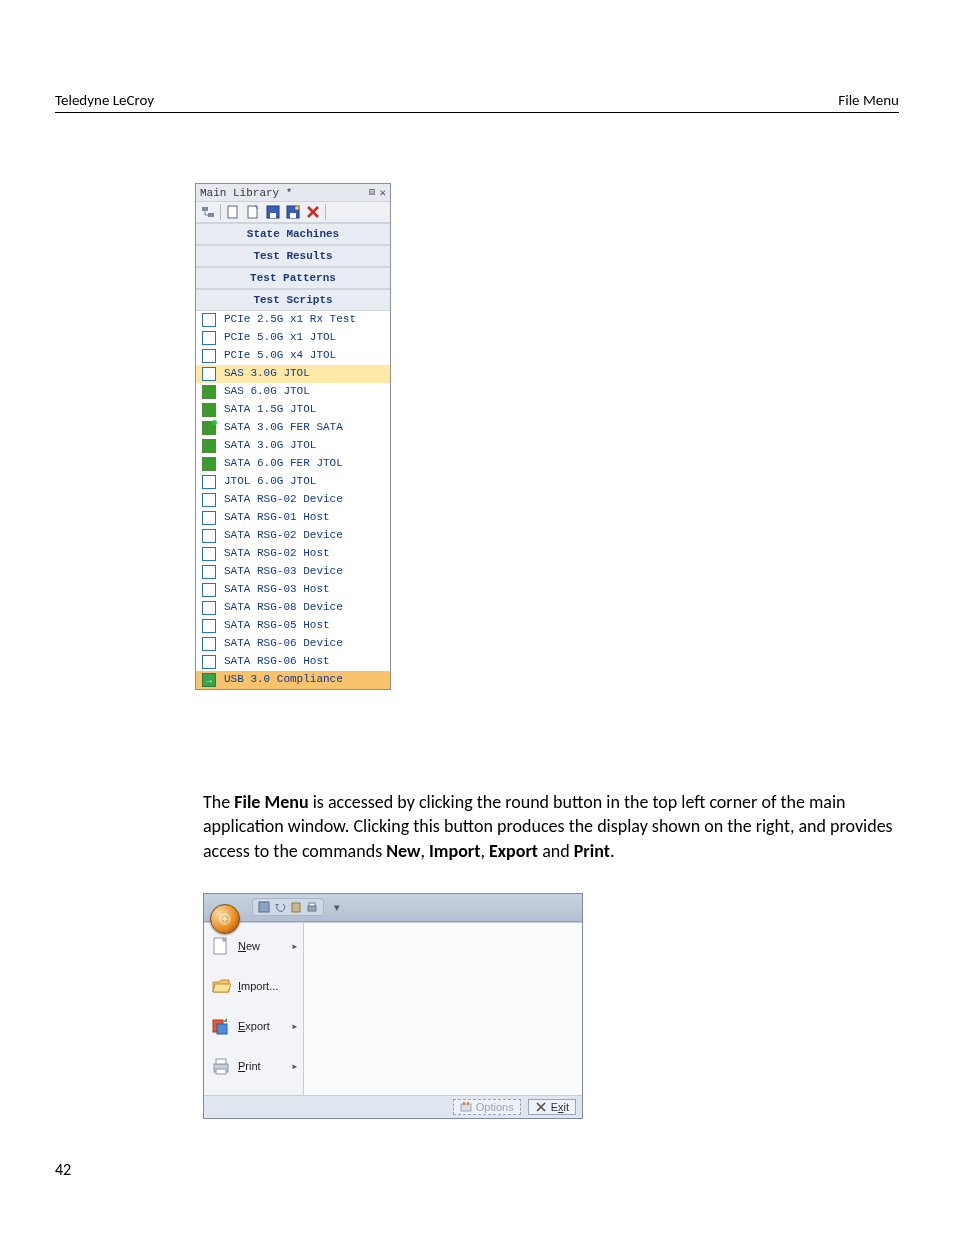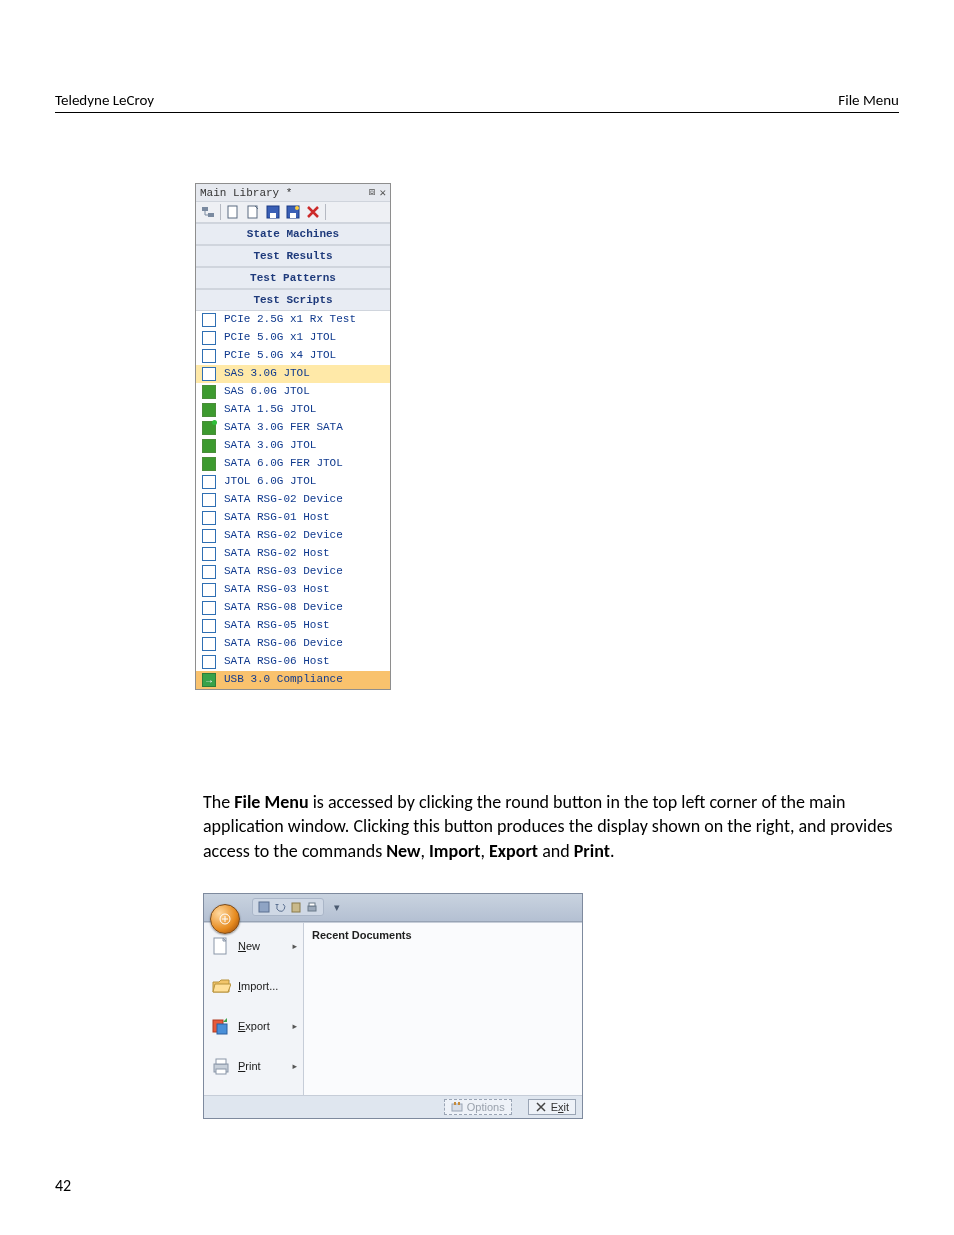--- a/index.html
+++ b/index.html
@@ -134,34 +134,34 @@
     display:flex; align-items:center; gap:6px;
     padding:6px 4px; margin-bottom:6px;
     color:#1a1a1a;
   }
   .fm-item .sub { color:#555; font-size:9px; margin-left:auto; }
   .fm-item .mi-ico { width:22px; height:22px; display:flex; align-items:center; justify-content:center; }
   .fm-item .lbl .ul { text-decoration: underline; }
   .fm-right { flex:1; padding:6px 8px; min-height:150px; }
   .fm-right-title { font-weight:bold; color:#1f1f1f; font-size:11px; }
   .fm-footer {
-    display:flex; justify-content:flex-end; gap:16px;
+    display:flex; justify-content:flex-end; gap:7px;
     background:#dfe6ef; border-top:1px solid #c6cdd8;
     padding:3px 6px;
   }
   .fm-btn {
     display:flex; align-items:center; gap:4px;
     border:1px solid #9aa5b5; background:#eef2f8;
     padding:1px 6px; font-size:11px; color:#333;
   }
   .fm-btn.disabled { color:#9aa2ad; border-style:dashed; }
   .fm-btn .ul { text-decoration: underline; }
   .page-num {
     position:absolute;
-    left:55px; bottom:40px;
+    left:55px; bottom:56px;
     font-size:16px;
   }
 </style>
 </head>
 <body>
 
 <div class="page">
   <div class="header-row">
     <span>Teledyne LeCroy</span>
     <span>File Menu</span>
@@ -384,23 +384,20 @@
               <svg width="20" height="20">
                 <rect x="3" y="8" width="14" height="8" fill="#c8d0da" stroke="#8a96a8"></rect>
                 <rect x="5" y="3" width="10" height="5" fill="#fff" stroke="#8a96a8"></rect>
                 <rect x="5" y="13" width="10" height="5" fill="#fff" stroke="#8a96a8"></rect>
               </svg>
             </span>
             <span class="lbl"><span class="ul">P</span>rint</span>
             <span class="sub">▸</span>
           </div>
         </div>
-      <div class="fm-right">
-        <div class="fm-right-title">Recent Documents</div>
-      </div>
     </div>
     <div class="fm-footer">
       <div class="fm-btn disabled">
         <svg width="12" height="12">
             <rect x="1" y="3" width="10" height="7" fill="#d8dee8" stroke="#9aa5b5"></rect>
             <rect x="3" y="1" width="2" height="3" fill="#c58a3a"></rect>
             <rect x="7" y="1" width="2" height="3" fill="#c58a3a"></rect>
           </svg>
         <span><span>Options</span></span>
       </div>

